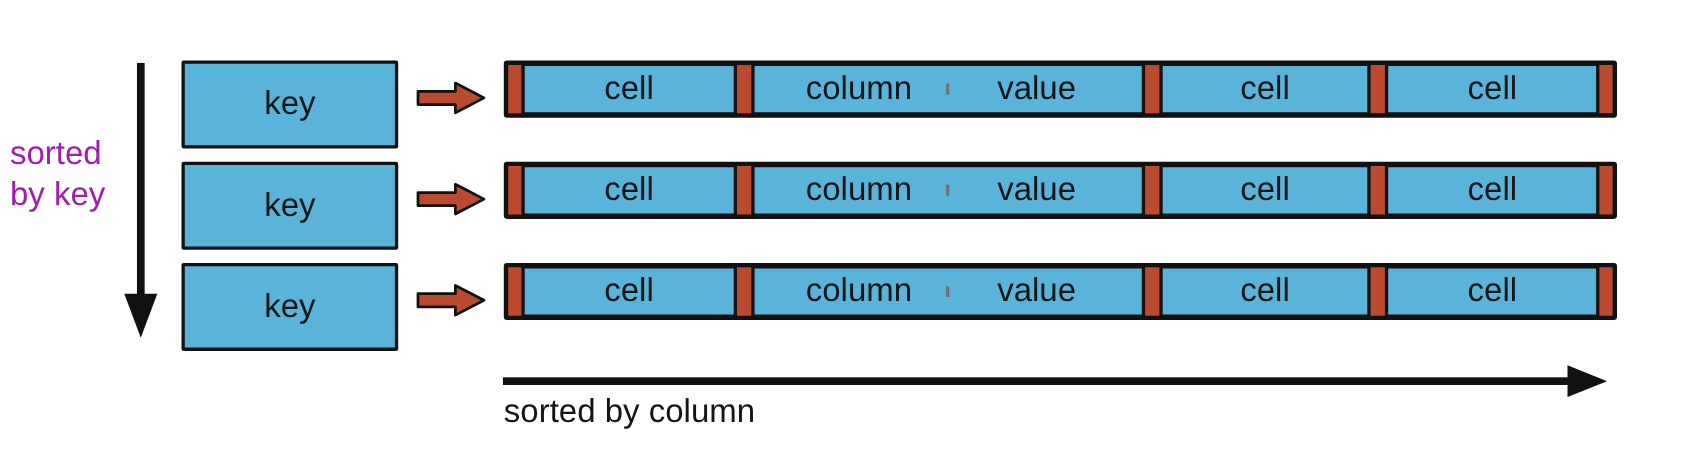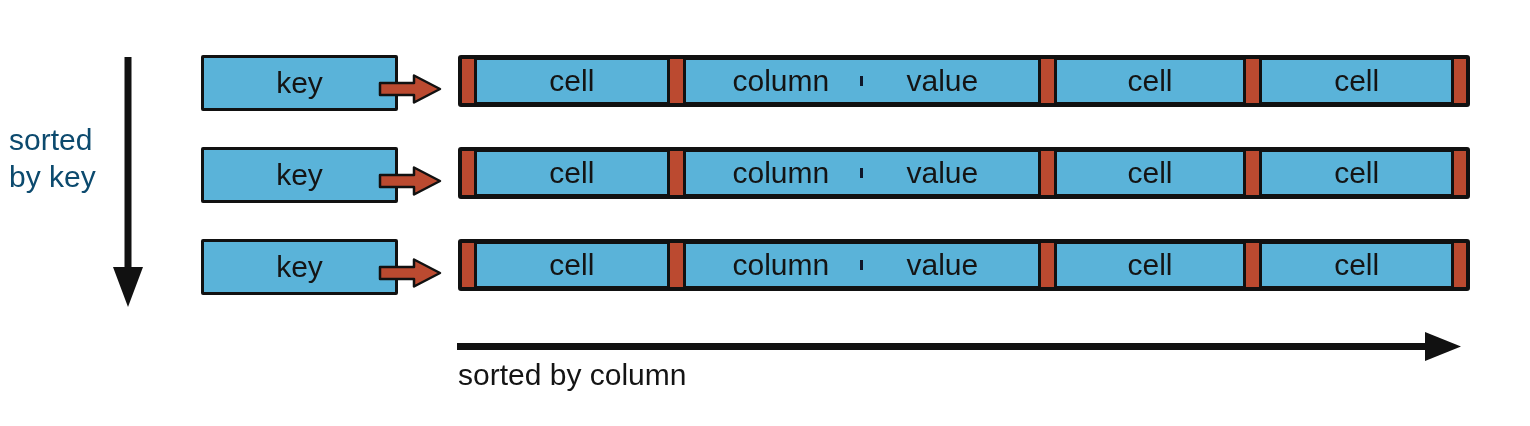--- a/index.html
+++ b/index.html
@@ -2,29 +2,28 @@
 <html><head>
 <meta charset="utf-8">
 <style>
   html,body{margin:0;padding:0;background:#ffffff;}
   .canvas{
     position:relative;width:1530px;height:426px;background:#ffffff;
     font-family:"Liberation Sans","DejaVu Sans",sans-serif;color:#141414;overflow:hidden;
   }
   .left-label{
     position:absolute;left:9px;top:121px;font-size:30px;line-height:37px;
-    color:#0c4a6e;white-space:pre;
+    color:#a21caf;white-space:pre;
   }
   .v-arrow{position:absolute;left:111px;top:57px;}
   .key-box{
-    position:absolute;left:165px;width:197px;height:56px;
+    position:absolute;left:165px;width:197px;height:80px;
     background:#5AB3D9;border:3px solid #111;border-radius:2px;
     box-sizing:border-box;display:flex;align-items:center;justify-content:center;
     font-size:30px;
-    margin-left:36px;
   }
   .block-arrow{position:absolute;left:378px;}
   .row{
     position:absolute;left:458px;width:1012px;height:52px;
     background:#BB4A30;border:4px solid #111;border-radius:3px;
     box-sizing:border-box;display:flex;align-items:center;
     padding:0 12px;gap:13px;
   }
   .cell{
     height:48px;background:#5AB3D9;border:3px solid #111;border-radius:2px;
@@ -34,21 +33,21 @@
   .c1{flex:202 0 0;}
   .c2{flex:199 0 0;}
   .c3{flex:201 0 0;}
   .combined{
     flex:341 0 0;height:48px;background:#5AB3D9;border:3px solid #111;border-radius:2px;
     box-sizing:border-box;display:flex;padding:16px;
   }
   .combined .half{
     flex:1;height:100%;display:flex;align-items:center;justify-content:center;font-size:30px;
   }
-  .combined .half.value-half{border-left:3px solid #0f172a;}
+  .combined .half.value-half{border-left:3px solid #737373;}
   .r0{top:55px;}  .r1{top:147px;}  .r2{top:239px;}
   .ba0{top:73px;} .ba1{top:165px;} .ba2{top:257px;}
   .bottom-arrow{position:absolute;left:457px;top:331px;}
   .bottom-label{
     position:absolute;left:458px;top:358px;width:1000px;text-align:left;font-size:30px;
   }
 </style>
 </head>
 <body>
 

